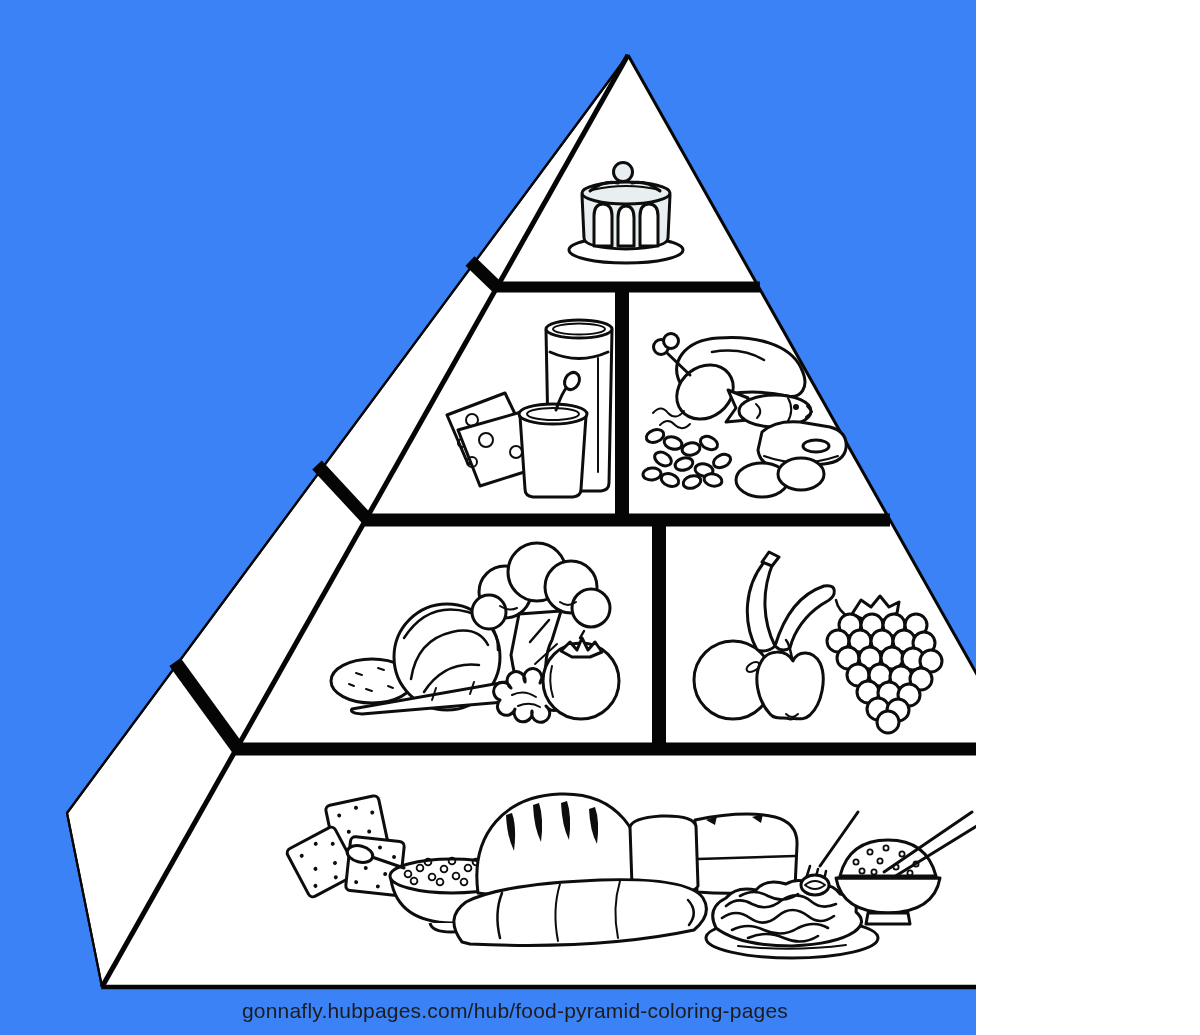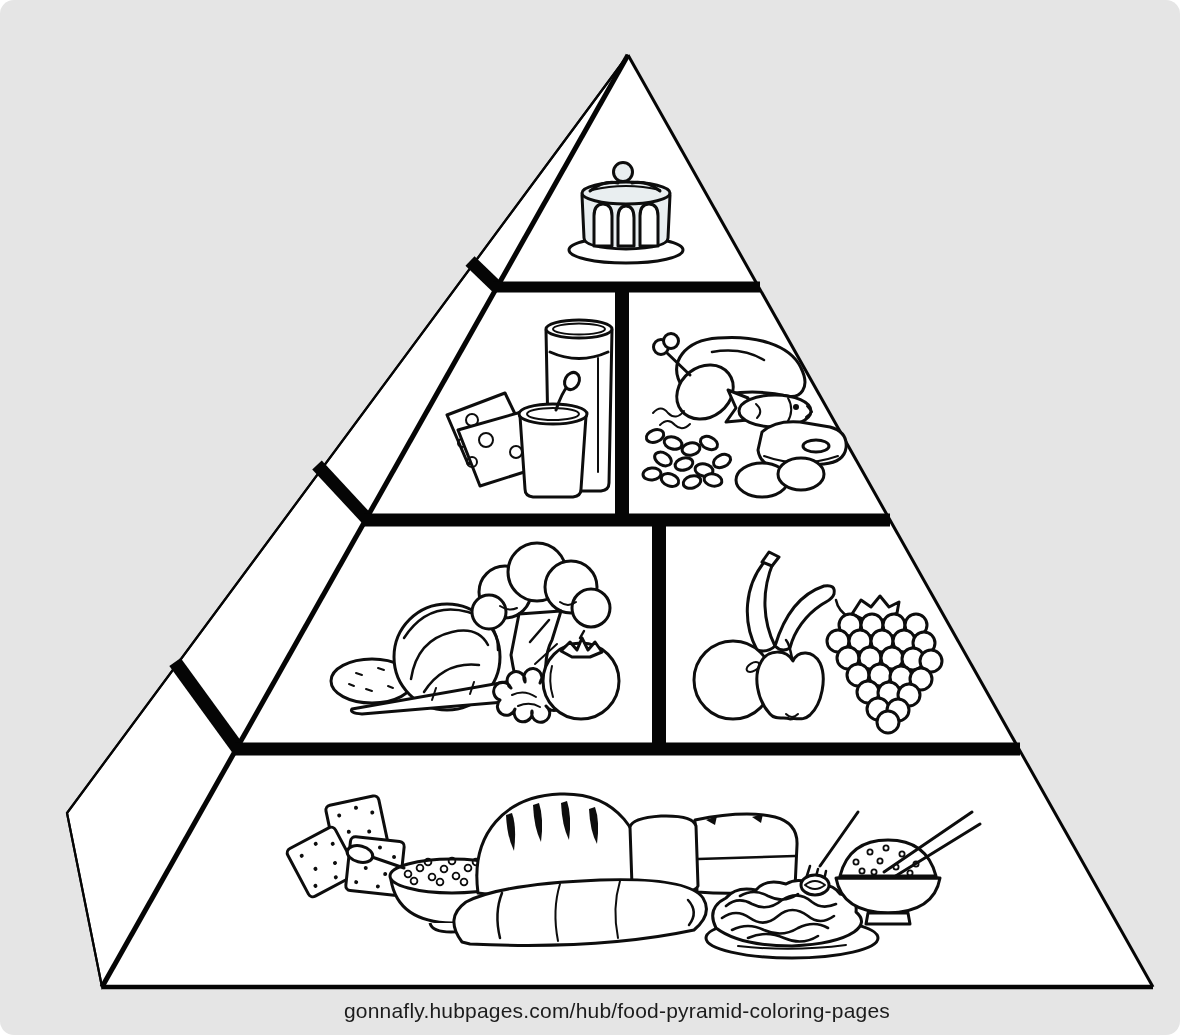--- a/index.html
+++ b/index.html
@@ -1,17 +1,17 @@
 <!DOCTYPE html>
 <html><head>
 <meta charset="utf-8">
 <style>
   html,body{margin:0;padding:0;background:#ffffff;}
-  .page{position:relative;width:1180px;height:1035px;background:#e5e5e5;overflow:hidden;
-        font-family:"Liberation Sans", sans-serif;border-radius:14px;}
+  .page{position:relative;width:976px;height:1035px;background:#3b82f6;overflow:hidden;
+        font-family:"Liberation Sans", sans-serif;}
   .art{position:absolute;left:0;top:0;}
   .caption{position:absolute;left:0;right:0;top:999px;text-align:center;
            transform:translateX(27px);font-size:21px;color:#1c1c1c;letter-spacing:0.2px;}
   
   .fw{fill:#ffffff;stroke:#0d0d0d;stroke-width:3;stroke-linejoin:round;}
   .ft{fill:#e9eef0;stroke:#0d0d0d;stroke-width:3;stroke-linejoin:round;}
   .ln{fill:none;stroke:#0d0d0d;stroke-width:3;stroke-linecap:round;stroke-linejoin:round;}
   .l2{fill:none;stroke:#0d0d0d;stroke-width:2;stroke-linecap:round;stroke-linejoin:round;}
   .l25{fill:none;stroke:#0d0d0d;stroke-width:2.5;stroke-linecap:round;stroke-linejoin:round;}
   .fk{fill:#0d0d0d;stroke:none;}

